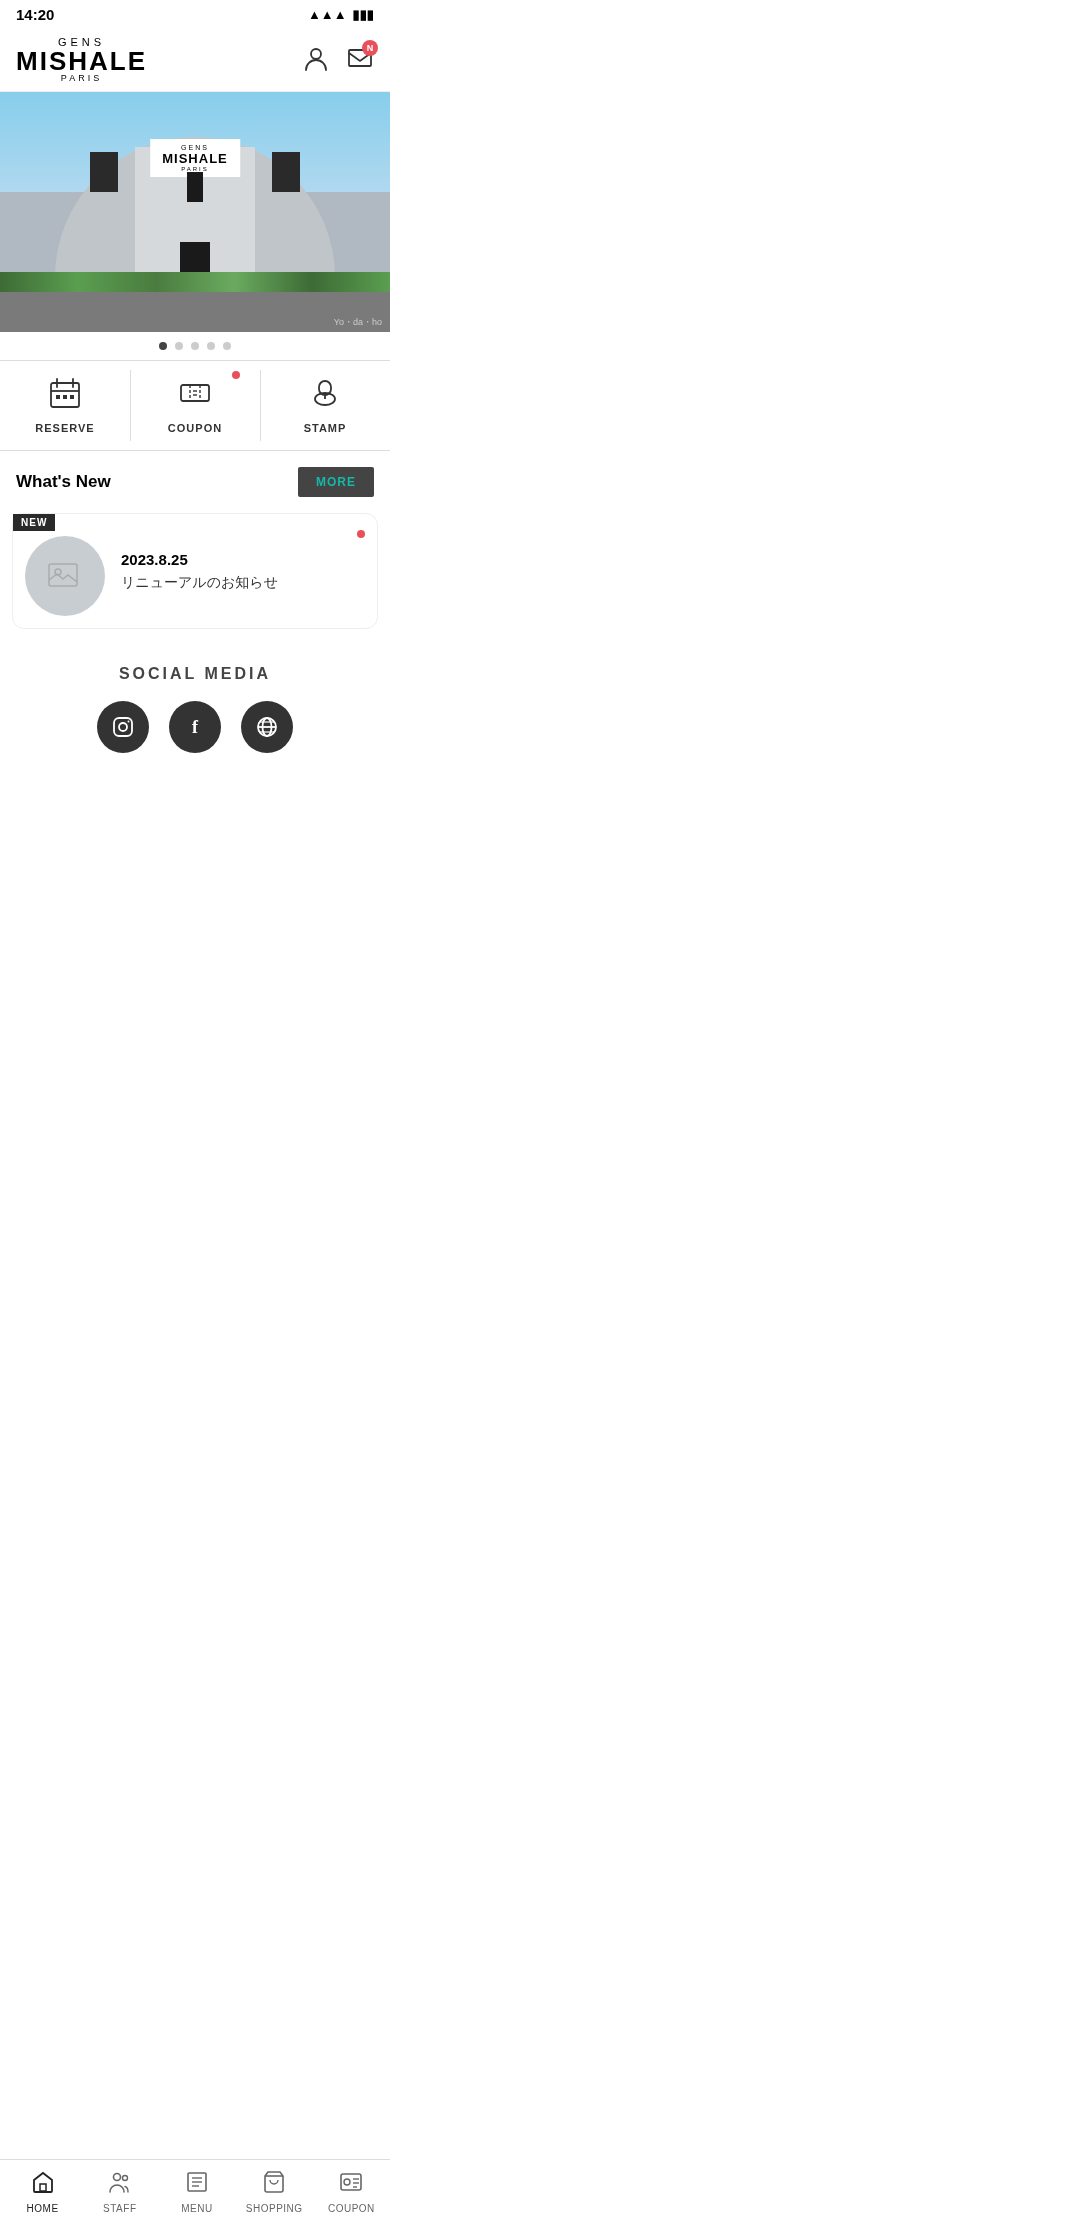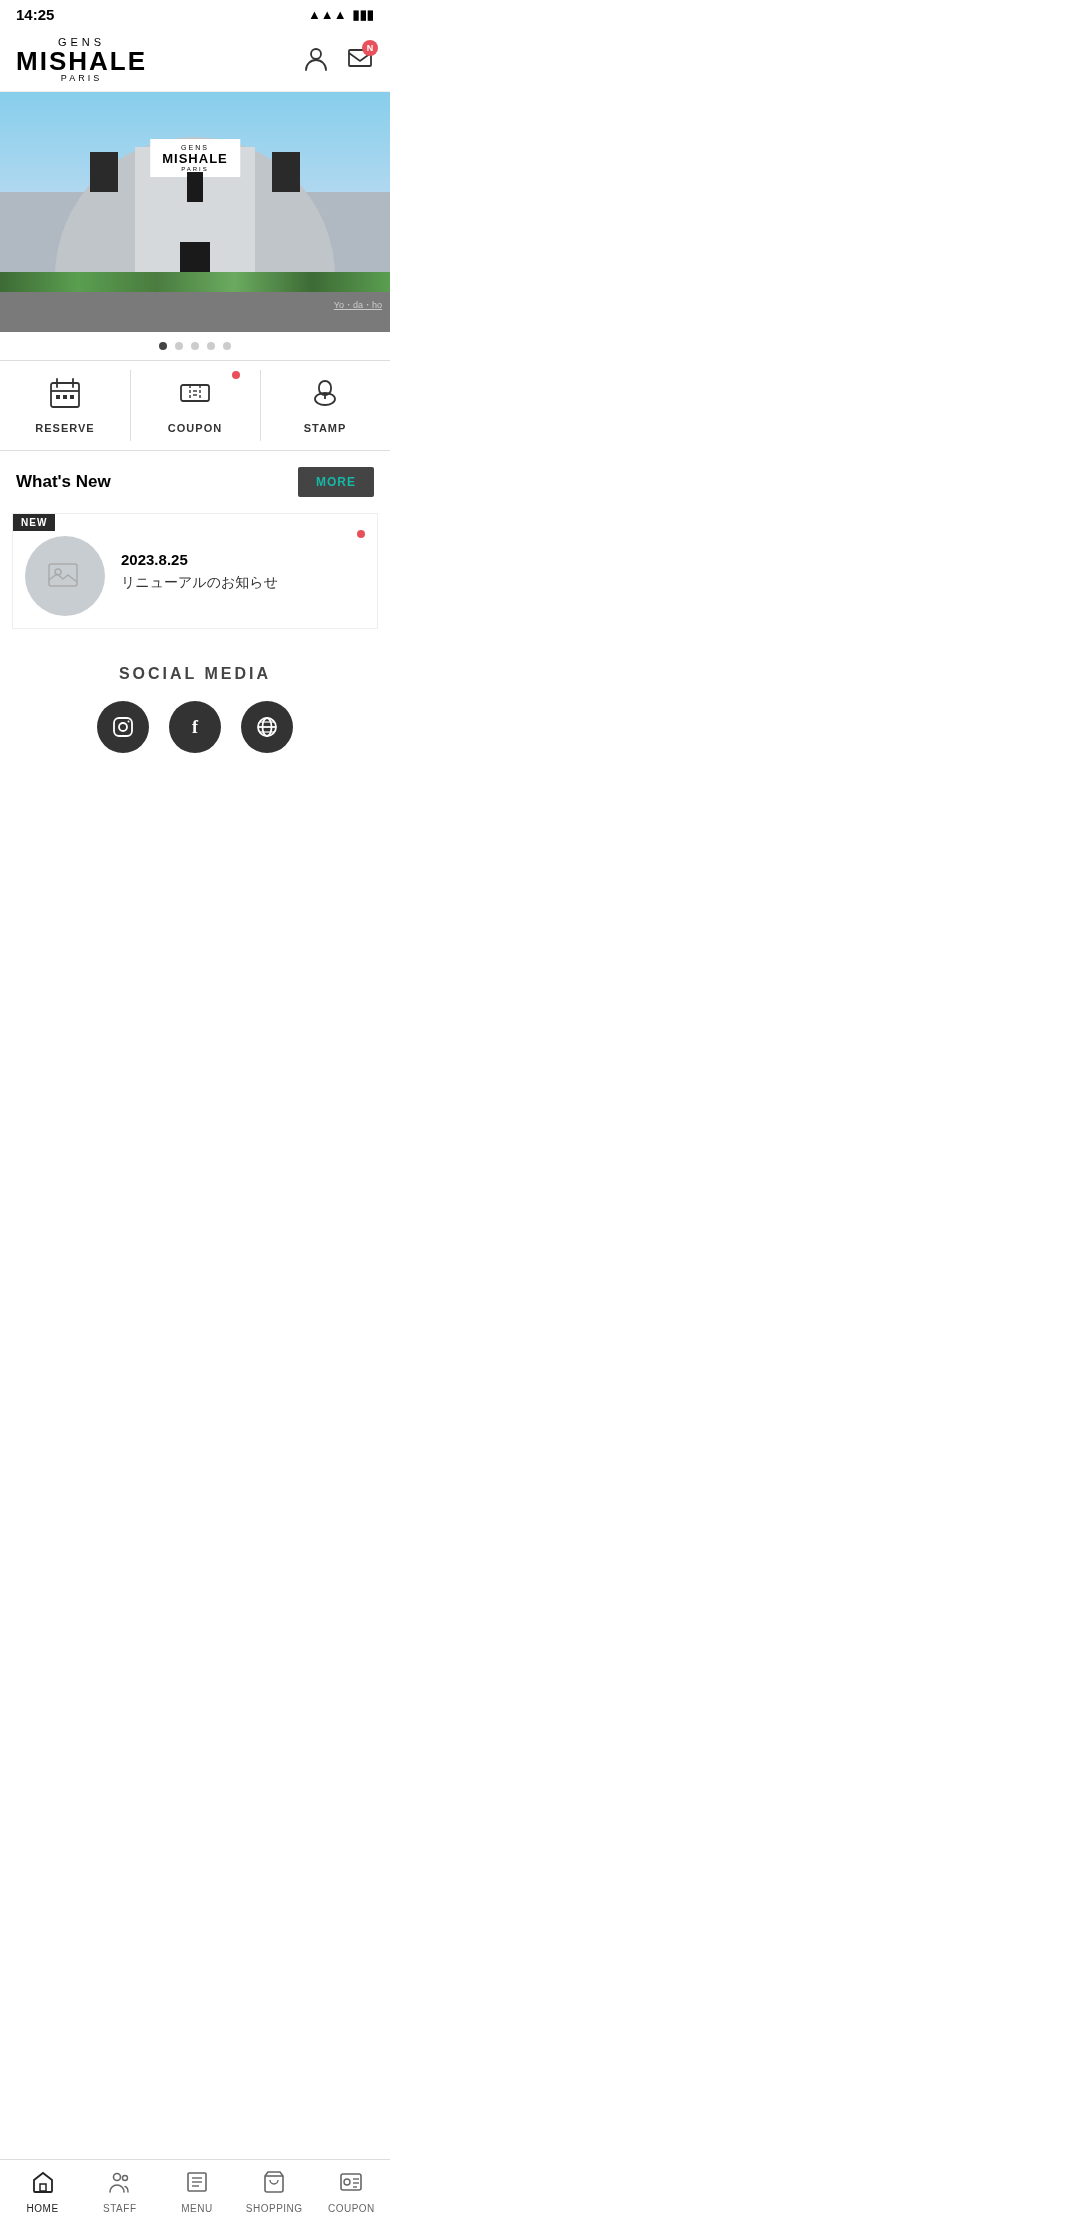--- a/index.html
+++ b/index.html
@@ -135,21 +135,21 @@
       cursor: pointer;
     }
 
     
     .news-card {
       margin: 8px 12px;
       display: flex;
       align-items: center;
       padding: 12px;
       border: 1px solid #eee;
-      border-radius: 0;
+      border-radius: 12px;
       background: #fff;
       position: relative;
       cursor: pointer;
     }
     .news-badge {
       position: absolute;
       top: 0; left: 0;
       background: #2a2a2a;
       color: #fff;
       font-size: 10px;
@@ -232,21 +232,21 @@
     }
     .nav-item.active { color: #222; padding-left: 8px; }
     .nav-icon { font-size: 22px; margin-bottom: 3px; }
 
     .spacer { height: 80px; }
   </style>
 </head>
 <body>
 
 <div class="status-bar">
-  <span class="status-time">14:25</span>
+  <span class="status-time">14:20</span>
   <div class="status-icons">
     <span>▲▲▲</span>
     <span>▮▮▮</span>
   </div>
 </div>
 
 <div class="header">
   <div class="header-logo">
     <span class="logo-gens">GENS</span>
     <span class="logo-mishale">MISHALE</span>
@@ -288,21 +288,21 @@
   <div style="position:absolute;bottom:140px;left:90px;width:28px;height:40px;background:#2a2a2a;"></div>
 
   <div style="position:absolute;bottom:140px;right:90px;width:28px;height:40px;background:#2a2a2a;"></div>
 
   <div style="position:absolute;bottom:130px;left:50%;transform:translateX(-50%);width:16px;height:30px;background:#1a1a1a;"></div>
 
   <div style="position:absolute;bottom:45px;left:50%;transform:translateX(-50%);width:30px;height:45px;background:#1a1a1a;"></div>
 
   <div style="position:absolute;bottom:40px;left:0;right:0;height:20px;background:linear-gradient(90deg,#3d6b35,#5a9e50,#4a7c3f,#6aaa5f,#3d6b35,#5a9e50);"></div>
 
-  <div style="position:absolute;bottom:20px;right:8px;color:rgba(255,255,255,0.6);font-size:9px;text-decoration:underline;">Yo・da・ho</div>
+  <div style="position:absolute;bottom:3px;right:8px;color:rgba(255,255,255,0.6);font-size:9px;">Yo・da・ho</div>
 </div>
 
 <div class="dots">
   <div class="dot active"></div>
   <div class="dot"></div>
   <div class="dot"></div>
   <div class="dot"></div>
   <div class="dot"></div>
 </div>
 

